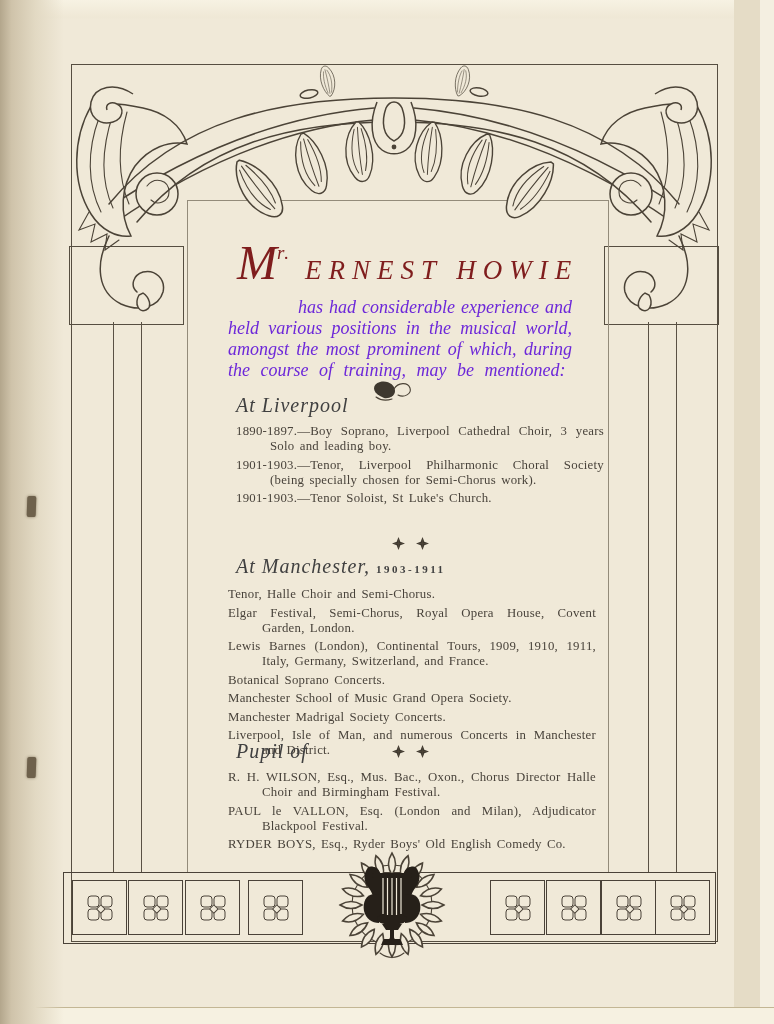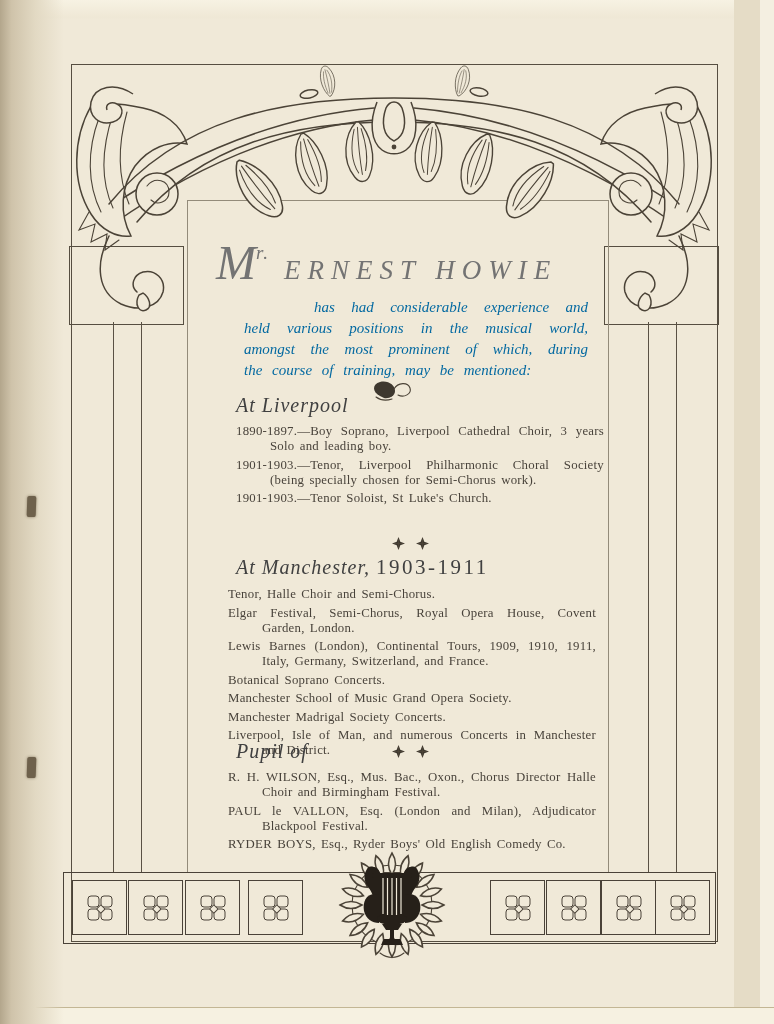--- a/index.html
+++ b/index.html
@@ -30,33 +30,33 @@
   .rail.l1{left:113px;} .rail.l2{left:141px;} .rail.r1{left:648px;} .rail.r2{left:676px;}
   .inner-panel{position:absolute;left:187px;top:200px;width:420px;height:672px;
     border:1px solid #938b7a;border-bottom:none;}
 
   .top-ornament{position:absolute;left:69px;top:64px;}
   .ln{fill:none;stroke:#4b4337;stroke-width:1.5;stroke-linecap:round;}
   .lnt{fill:none;stroke:#4b4337;stroke-width:1.1;stroke-linecap:round;}
   .fillc{fill:#f0e9d8;stroke:#4b4337;stroke-width:1.5;}
 
   
-  .title-line{position:absolute;left:187px;top:242px;width:420px;padding-left:29px;
-    color:#737373;white-space:nowrap;}
+  .title-line{position:absolute;left:187px;top:242px;width:420px;padding-left:50px;
+    color:#7f1d1d;white-space:nowrap;}
   .title-M{font-style:italic;font-size:48px;line-height:40px;}
   .title-sup{font-style:italic;font-size:19px;vertical-align:20px;letter-spacing:2px;}
   .title-rest{font-style:italic;font-size:27px;letter-spacing:7px;margin-left:14px;}
-  .intro{position:absolute;left:244px;top:297px;width:344px;
-    font-style:italic;font-size:15px;line-height:21px;color:#0369a1;}
+  .intro{position:absolute;left:228px;top:297px;width:344px;
+    font-style:italic;font-size:18px;line-height:21px;color:#6d28d9;}
   .intro-line{text-align:justify;text-align-last:justify;}
   .intro-line.i0{padding-left:70px;}
   .intro-line.i3{text-align-last:left;word-spacing:6px;}
 
   .heading{position:absolute;font-style:italic;font-size:20px;color:#404040;letter-spacing:1px;margin-left:8px;}
-  .heading .years{font-style:normal;font-size:21px;letter-spacing:2.5px;}
+  .heading .years{font-style:normal;font-size:11px;letter-spacing:2.5px;font-weight:bold;}
   .items{position:absolute;left:228px;width:368px;font-size:12.8px;line-height:15px;
     color:#49433b;letter-spacing:.25px;word-spacing:1.8px;}
   .item{margin:0 0 3.5px 0;padding-left:34px;text-indent:-34px;text-align:justify;}
   .divider{position:absolute;left:370px;top:380px;}
   .crosses{position:absolute;display:flex;gap:11px;}
   .crosses.c1{left:392px;top:537px;}
   .crosses.c2{left:392px;top:745px;}
 
   
   .frieze{position:absolute;left:63px;top:872px;width:651px;height:70px;border:1.4px solid #4a4238;}

